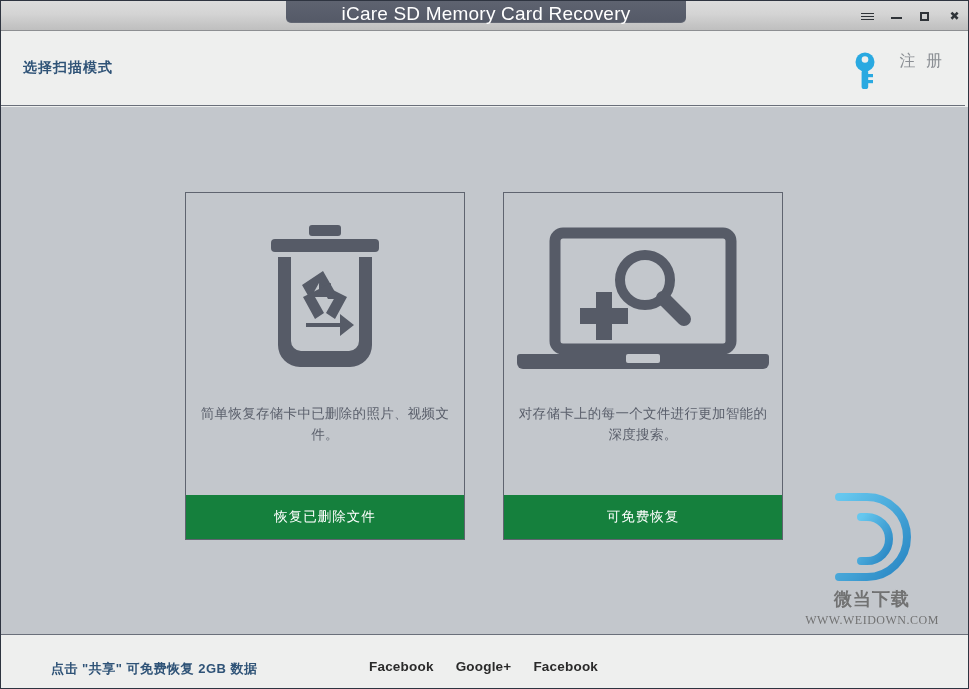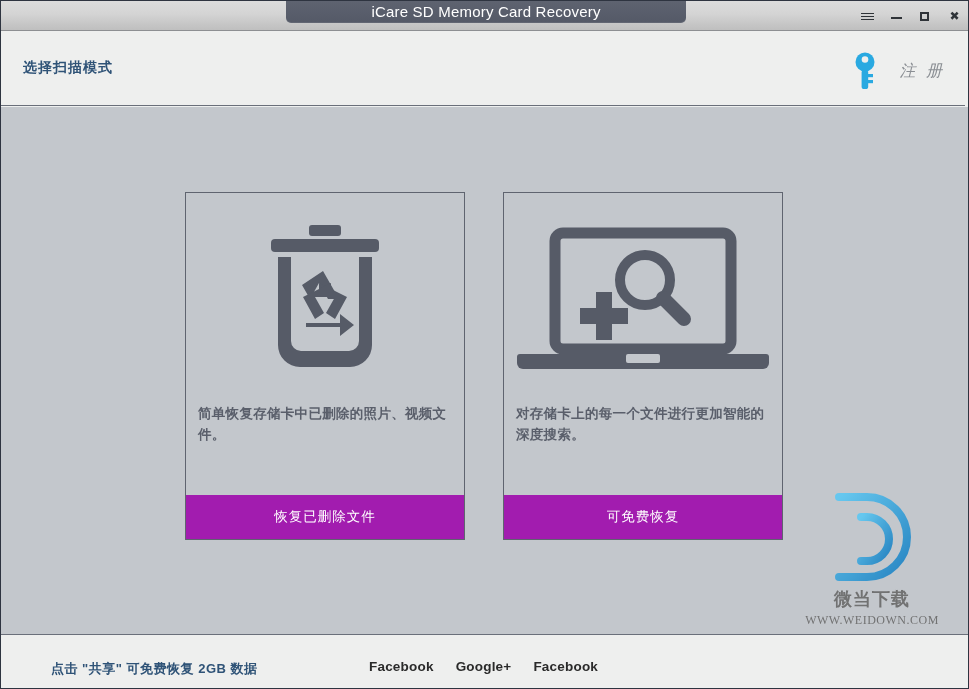--- a/index.html
+++ b/index.html
@@ -46,21 +46,21 @@
     border-bottom-left-radius: 5px;
     border-bottom-right-radius: 5px;
     box-shadow: inset 0 -1px 0 rgba(255,255,255,0.08);
   }
   .title-text {
     position: absolute;
     left: 0; right: 0;
     top: 2px;
     text-align: center;
     color: #ffffff;
-    font-size: 15px;
+    font-size: 19px;
     letter-spacing: 0.2px;
     white-space: nowrap;
   }
 
   .win-controls {
     position: absolute;
     right: 8px;
     top: 8px;
     display: flex;
     align-items: center;
@@ -125,23 +125,22 @@
     color: #2f5377;
     font-size: 14px;
     font-weight: bold;
     letter-spacing: 1px;
   }
   .header-right {
     position: absolute;
     right: 20px;
     top: 20px;
     display: flex;
-    align-items: center;
+    align-items: flex-start;
     gap: 18px;
-    font-style: italic;
   }
   .key-icon { width: 30px; height: 40px; display: block; }
   .register-label {
     color: #8b8f94;
     font-size: 16px;
     letter-spacing: 3px;
   }
 
   
   .main {
@@ -181,28 +180,27 @@
     height: 210px;
     display: flex;
     align-items: center;
     justify-content: center;
     width: 100%;
   }
   .card-desc {
     color: #5a5f6b;
     font-size: 13.5px;
     line-height: 21px;
-    text-align: left;
+    text-align: center;
     padding: 0 12px;
     letter-spacing: 0.3px;
-    font-weight: bold;
   }
   .card-action {
     height: 44px;
-    background: #a21caf;
+    background: #15803d;
     color: #ffffff;
     font-size: 13.5px;
     letter-spacing: 1px;
     display: flex;
     align-items: center;
     justify-content: center;
     cursor: default;
   }
 
   

